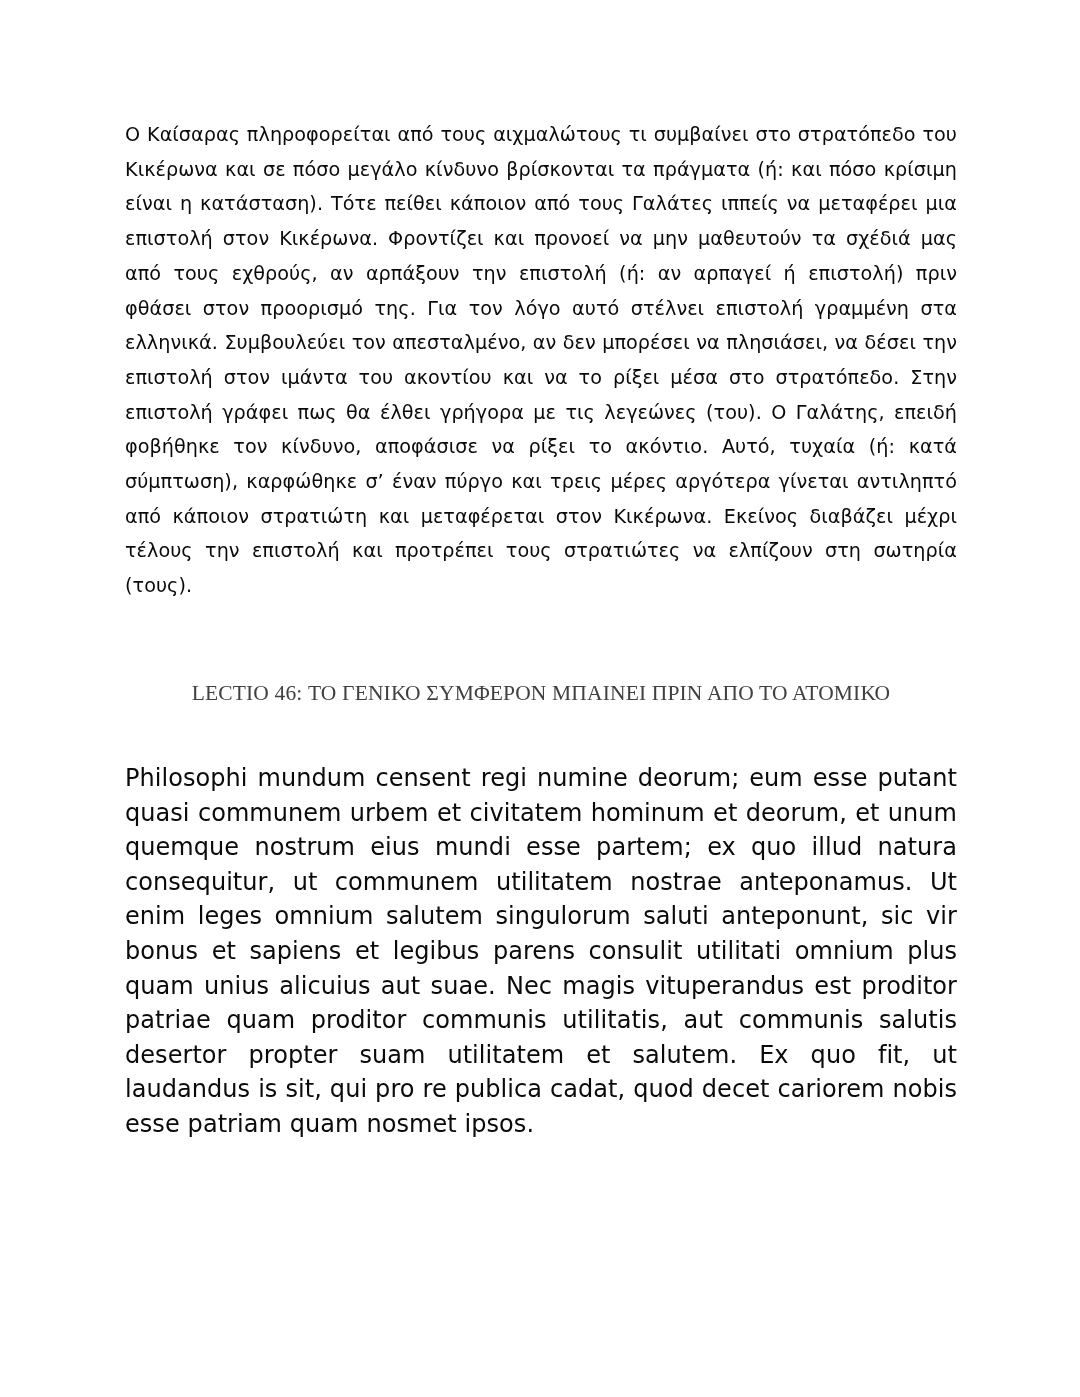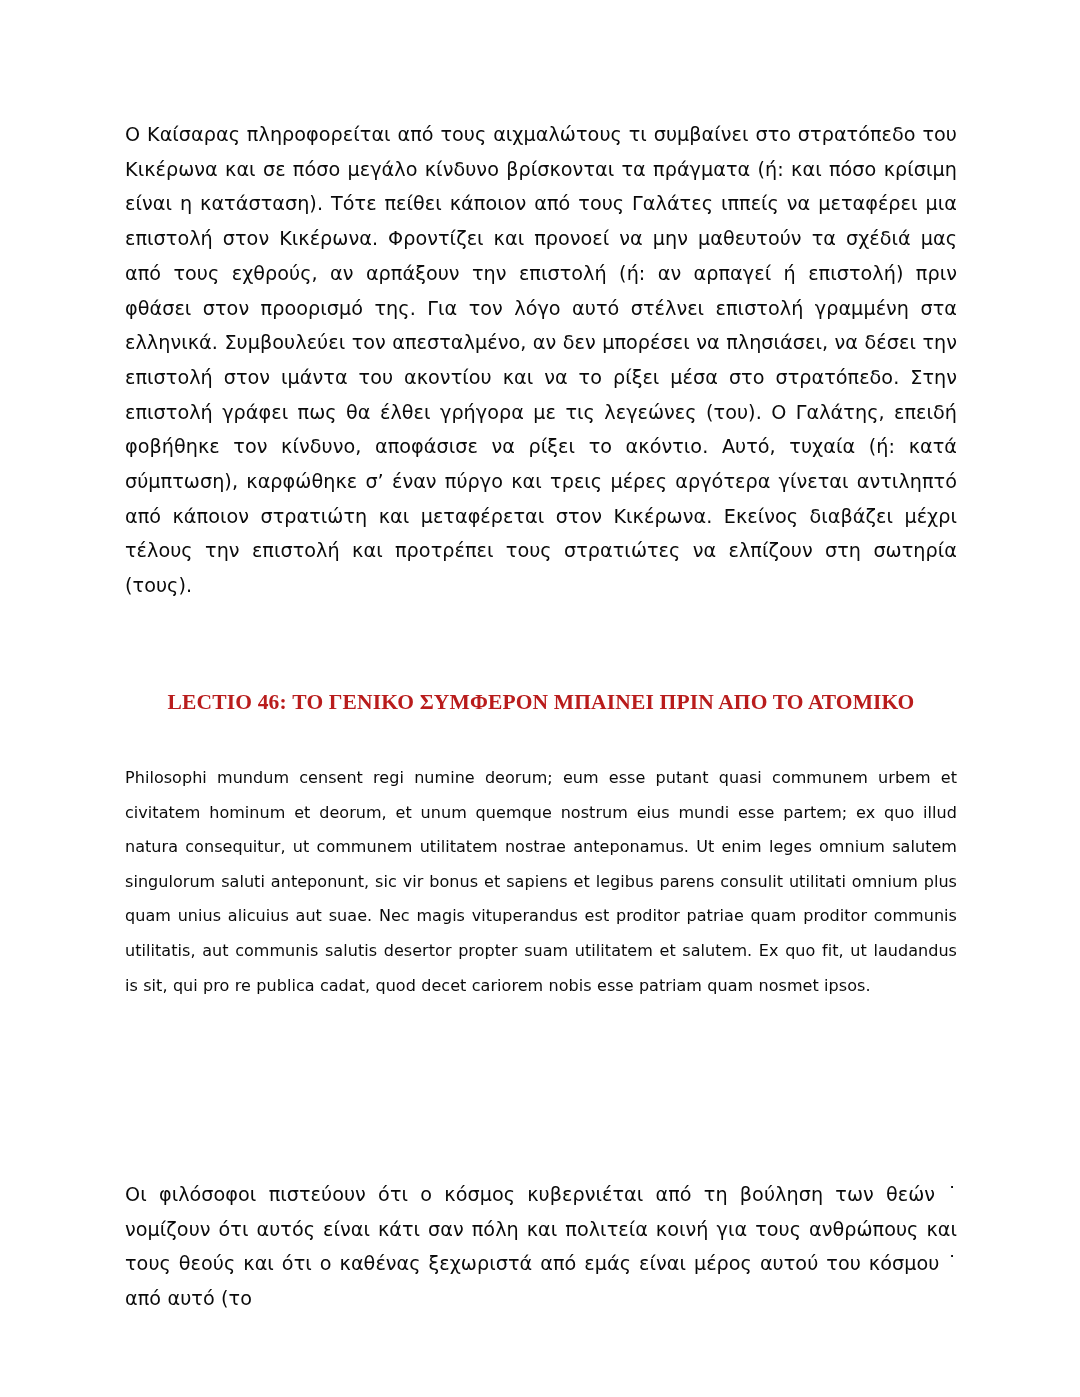--- a/index.html
+++ b/index.html
@@ -41,32 +41,32 @@
     text-align: justify;
     text-justify: inter-word;
     color: #0a0a0a;
     margin: 0;
     letter-spacing: 0.05px;
     word-spacing: 0.2px;
     hyphens: none;
   }
 
   .body-para.latin {
-    font-size: 16px;
+    font-size: 24px;
     line-height: 34.6px;
   }
 
   
   .section-heading {
     font-family: "Liberation Serif", "DejaVu Serif", serif;
     font-size: 21.5px;
     line-height: 26px;
-    color: #b91c1c;
-    margin: 9px;
-    font-weight: bold;
+    color: #404040;
+    margin: 0;
+    font-weight: normal;
     letter-spacing: 0.15px;
     white-space: nowrap;
   }
 
   #lectio-heading-block {
     position: absolute;
     left: 125px;
     top: 680px;
     width: 832px;
     text-align: center;
@@ -100,15 +100,14 @@
 
   <p class="body-para text-column" id="greek-summary-block">Ο Καίσαρας πληροφορείται από τους αιχμαλώτους τι συμβαίνει στο στρατόπεδο του Κικέρωνα και σε πόσο μεγάλο κίνδυνο βρίσκονται τα πράγματα (ή: και πόσο κρίσιμη είναι η κατάσταση). Τότε πείθει κάποιον από τους Γαλάτες ιππείς να μεταφέρει μια επιστολή στον Κικέρωνα. Φροντίζει και προνοεί να μην μαθευτούν τα σχέδιά μας από τους εχθρούς, αν αρπάξουν την επιστολή (ή: αν αρπαγεί ή επιστολή) πριν φθάσει στον προορισμό της. Για τον λόγο αυτό στέλνει επιστολή γραμμένη στα ελληνικά. Συμβουλεύει τον απεσταλμένο, αν δεν μπορέσει να πλησιάσει, να δέσει την επιστολή στον ιμάντα του ακοντίου και να το ρίξει μέσα στο στρατόπεδο. Στην επιστολή γράφει πως θα έλθει γρήγορα με τις λεγεώνες (του). Ο Γαλάτης, επειδή φοβήθηκε τον κίνδυνο, αποφάσισε να ρίξει το ακόντιο. Αυτό, τυχαία (ή: κατά σύμπτωση), καρφώθηκε σ’ έναν πύργο και τρεις μέρες αργότερα γίνεται αντιληπτό από κάποιον στρατιώτη και μεταφέρεται στον Κικέρωνα. Εκείνος διαβάζει μέχρι τέλους την επιστολή και προτρέπει τους στρατιώτες να ελπίζουν στη σωτηρία (τους).</p>
 
   <div id="lectio-heading-block">
     <h2 class="section-heading">LECTIO 46: ΤΟ ΓΕΝΙΚΟ ΣΥΜΦΕΡΟΝ ΜΠΑΙΝΕΙ ΠΡΙΝ ΑΠΟ ΤΟ ΑΤΟΜΙΚΟ</h2>
   </div>
 
   <p class="body-para latin text-column" id="latin-text-block">Philosophi mundum censent regi numine deorum; eum esse putant quasi communem urbem et civitatem hominum et deorum, et unum quemque nostrum eius mundi esse partem; ex quo illud natura consequitur, ut communem utilitatem nostrae anteponamus. Ut enim leges omnium salutem singulorum saluti anteponunt, sic vir bonus et sapiens et legibus parens consulit utilitati omnium plus quam unius alicuius aut suae. Nec magis vituperandus est proditor patriae quam proditor communis utilitatis, aut communis salutis desertor propter suam utilitatem et salutem. Ex quo fit, ut laudandus is sit, qui pro re publica cadat, quod decet cariorem nobis esse patriam quam nosmet ipsos.</p>
 
 
-  <p class="body-para text-column" id="greek-translation-block">Οι φιλόσοφοι πιστεύουν ότι ο κόσμος κυβερνιέται από τη βούληση των θεών ˙ νομίζουν ότι αυτός είναι κάτι σαν πόλη και πολιτεία κοινή για τους ανθρώπους και τους θεούς και ότι ο καθένας ξεχωριστά από εμάς είναι μέρος αυτού του κόσμου ˙ από αυτό (το</p>
 
 </div>
 
 </body></html>

